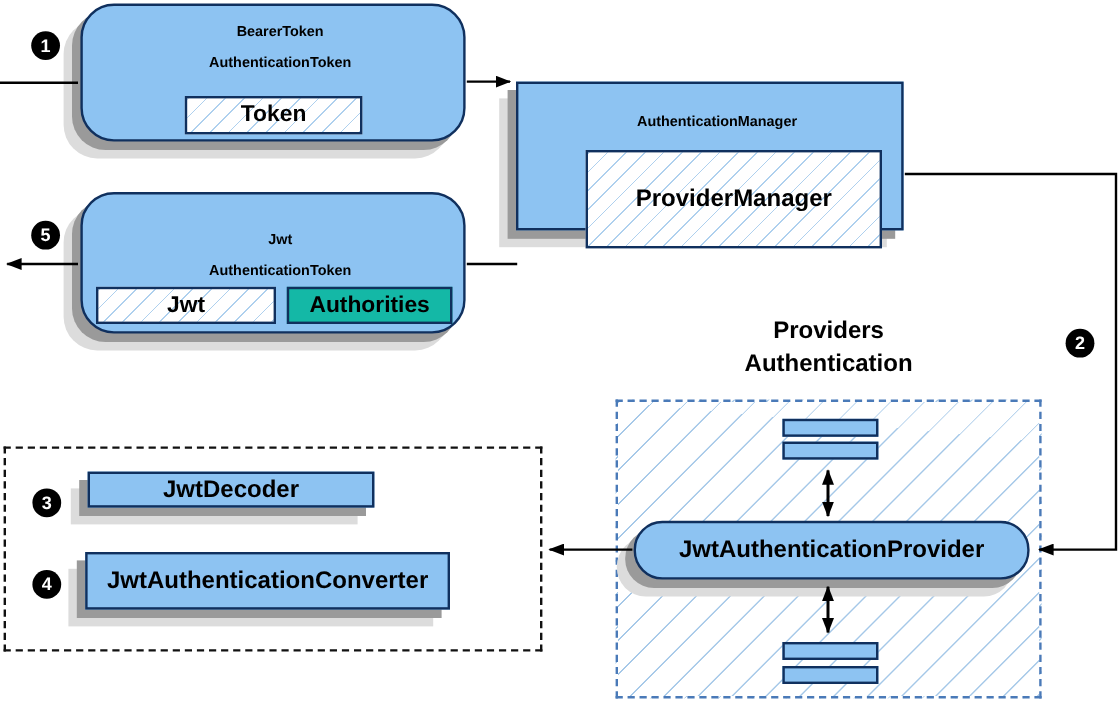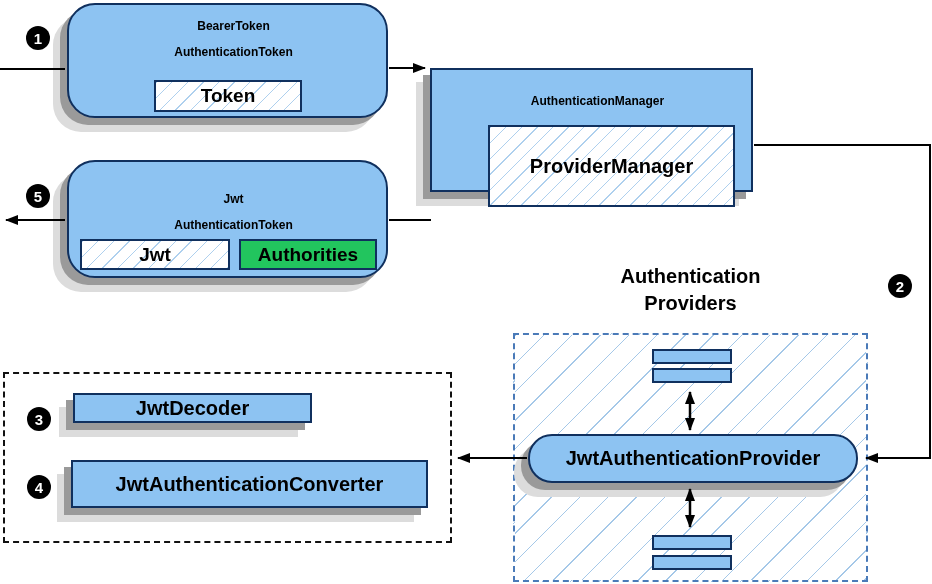--- a/index.html
+++ b/index.html
@@ -11,21 +11,21 @@
   
   .node{
     background:#8dc3f2;border:2px solid #10305e;
     box-shadow:-7px 7px 0 0 #9a9a9a,-14px 14px 0 0 #dcdcdc;
     font-weight:bold;text-align:center;
   }
   .rounded{border-radius:28px;}
   .title{font-size:12px;line-height:26px;font-weight:bold;margin-left:12px;}
   
   .field{
-    background:#22c55e;border:2px solid #10305e;
+    background:#14b8a6;border:2px solid #10305e;
     display:flex;align-items:center;justify-content:center;
     font-size:19px;font-weight:bold;
   }
   .hatch-sm{
     background-image:repeating-linear-gradient(135deg,#aed0ee 0,#aed0ee 1px,transparent 1px,transparent 11px);
     background-color:#fff;
   }
   .hatch-lg{
     background-image:repeating-linear-gradient(135deg,#a5c8e8 0,#a5c8e8 1px,transparent 1px,transparent 20px);
     background-color:#fff;
@@ -101,39 +101,39 @@
     <div class="title">AuthenticationToken</div>
     <div class="abs field hatch-sm" style="left:11px;top:77px;width:150px;height:31px;">
       <span>Jwt</span>
     </div>
     <div class="abs field" style="left:170px;top:77px;width:138px;height:31px;">
       <span>Authorities</span>
     </div>
   </div>
 
   <div class="abs group-label" style="left:513px;top:263px;width:355px;">
+    <div>Providers</div>
     <div>Authentication</div>
-    <div>Providers</div>
   </div>
 
   <div class="abs dashed-blue hatch-lg" style="left:513px;top:333px;width:355px;height:249px;"></div>
 
   <div class="abs flat-rect" style="left:652px;top:349px;width:80px;height:15px;"></div>
   <div class="abs flat-rect" style="left:652px;top:368px;width:80px;height:15px;"></div>
 
   <div class="abs node centered-flex" style="left:528px;top:434px;width:330px;height:49px;font-size:20px;border-radius:24px;">
     <span>JwtAuthenticationProvider</span>
   </div>
 
   <div class="abs flat-rect" style="left:652px;top:535px;width:80px;height:15px;"></div>
   <div class="abs flat-rect" style="left:652px;top:555px;width:80px;height:15px;"></div>
 
   <div class="abs dashed-black" style="left:3px;top:372px;width:449px;height:171px;"></div>
 
   <div class="abs node centered-flex" style="left:73px;top:393px;width:239px;height:30px;font-size:20px;">
     <span>JwtDecoder</span>
   </div>
 
-  <div class="abs node centered-flex" style="left:71px;top:460px;width:357px;height:48px;font-size:20px;">
+  <div class="abs node centered-flex" style="left:71px;top:460px;width:304px;height:48px;font-size:20px;">
     <span>JwtAuthenticationConverter</span>
   </div>
 
 </div>
 
 </body></html>

